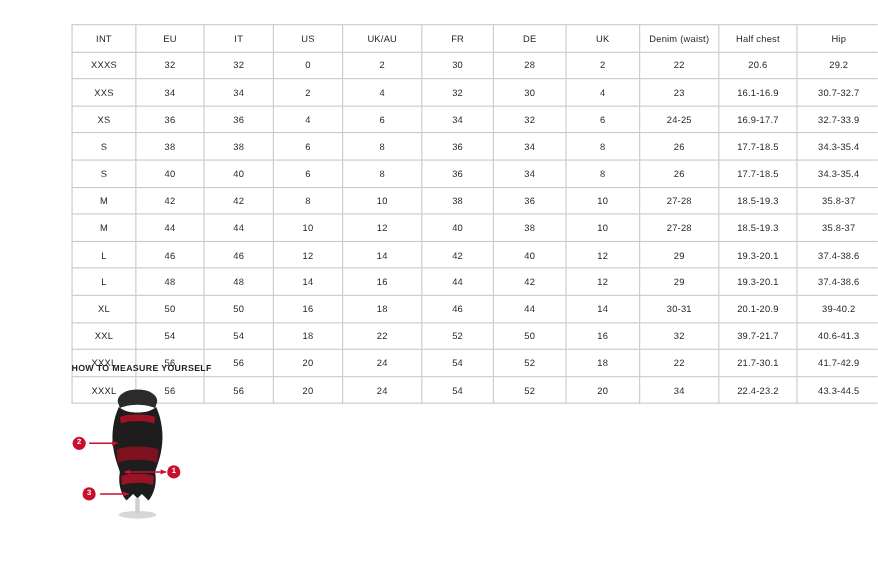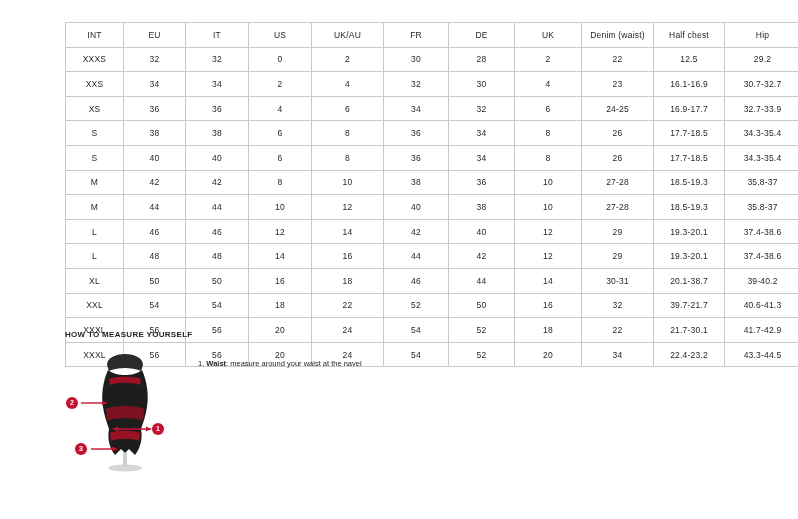--- a/index.html
+++ b/index.html
@@ -158,21 +158,21 @@
         <tr>
           <td>XXXS</td>
           <td>32</td>
           <td>32</td>
           <td>0</td>
           <td>2</td>
           <td>30</td>
           <td>28</td>
           <td>2</td>
           <td>22</td>
-          <td class="left-pad">12.5</td>
+          <td class="left-pad">20.6</td>
           <td class="left-pad">29.2</td>
         </tr>
         <tr>
           <td>XXS</td>
           <td>34</td>
           <td>34</td>
           <td>2</td>
           <td>4</td>
           <td>32</td>
           <td>30</td>
@@ -275,21 +275,21 @@
         <tr>
           <td>XL</td>
           <td>50</td>
           <td>50</td>
           <td>16</td>
           <td>18</td>
           <td>46</td>
           <td>44</td>
           <td>14</td>
           <td>30-31</td>
-          <td class="left-pad">20.1-38.7</td>
+          <td class="left-pad">20.1-20.9</td>
           <td class="left-pad">39-40.2</td>
         </tr>
         <tr>
           <td>XXL</td>
           <td>54</td>
           <td>54</td>
           <td>18</td>
           <td>22</td>
           <td>52</td>
           <td>50</td>
@@ -356,22 +356,18 @@
 
           <line x1="26" y1="100" x2="52" y2="100" stroke="#c8102e" stroke-width="1.4"></line>
           <polygon points="52,100 47,97.6 47,102.4" fill="#c8102e"></polygon>
         </svg>
         <div class="dot dot-1">1</div>
         <div class="dot dot-2">2</div>
         <div class="dot dot-3">3</div>
       </div>
 
       <div class="measure-list">
-        <div class="m-item">
-          <span>1.</span>
-          <b>Waist</b><span>: measure around your waist at the navel</span>
-        </div>
       </div>
 
     </div>
   </div>
 
 </div>
 
 </body></html>

